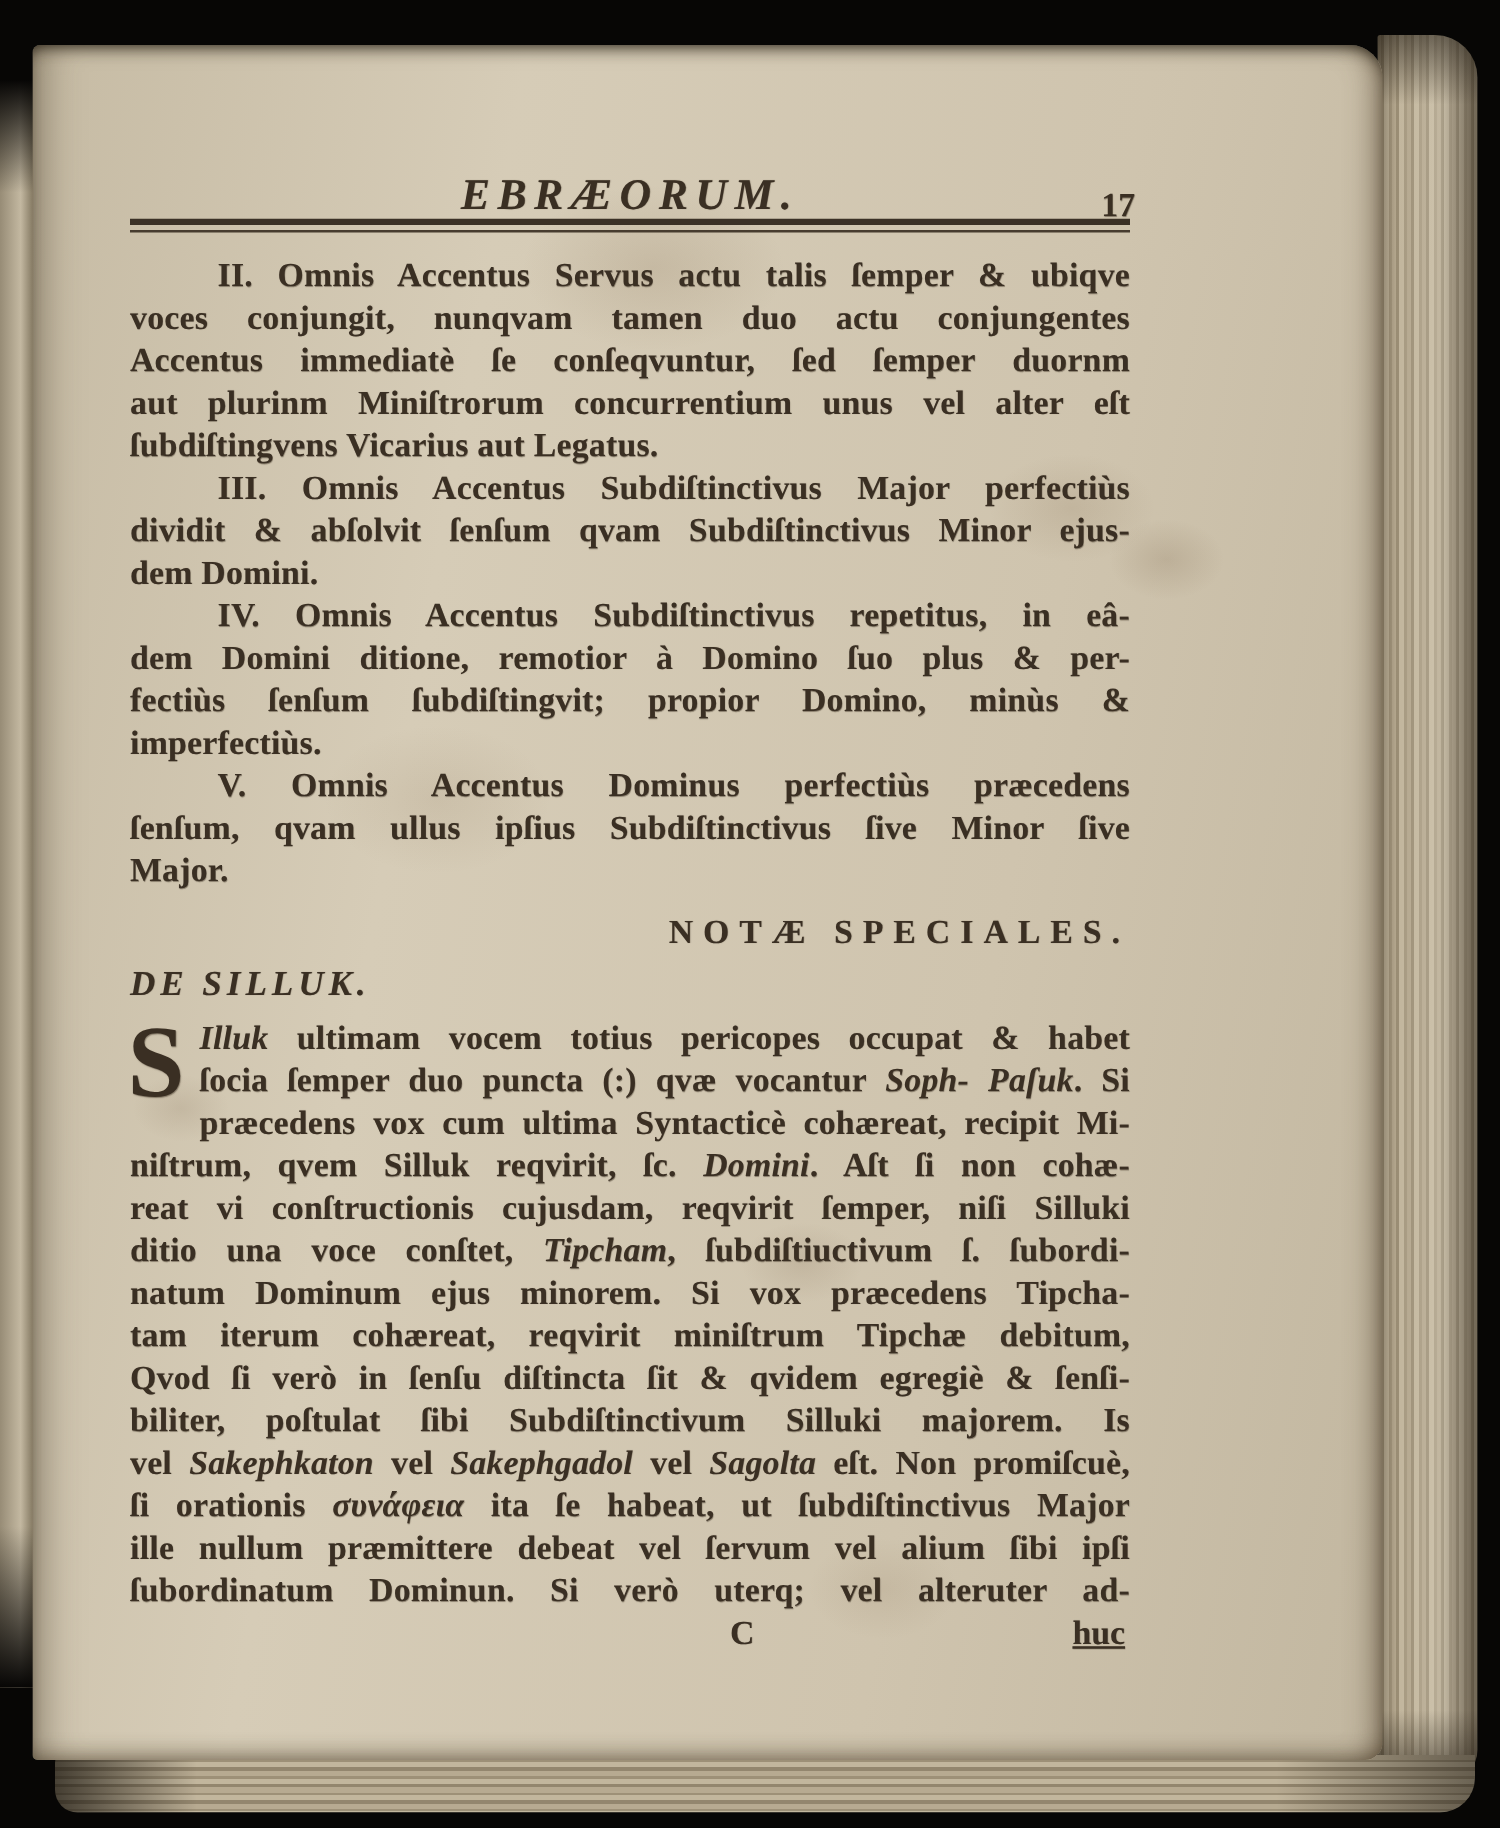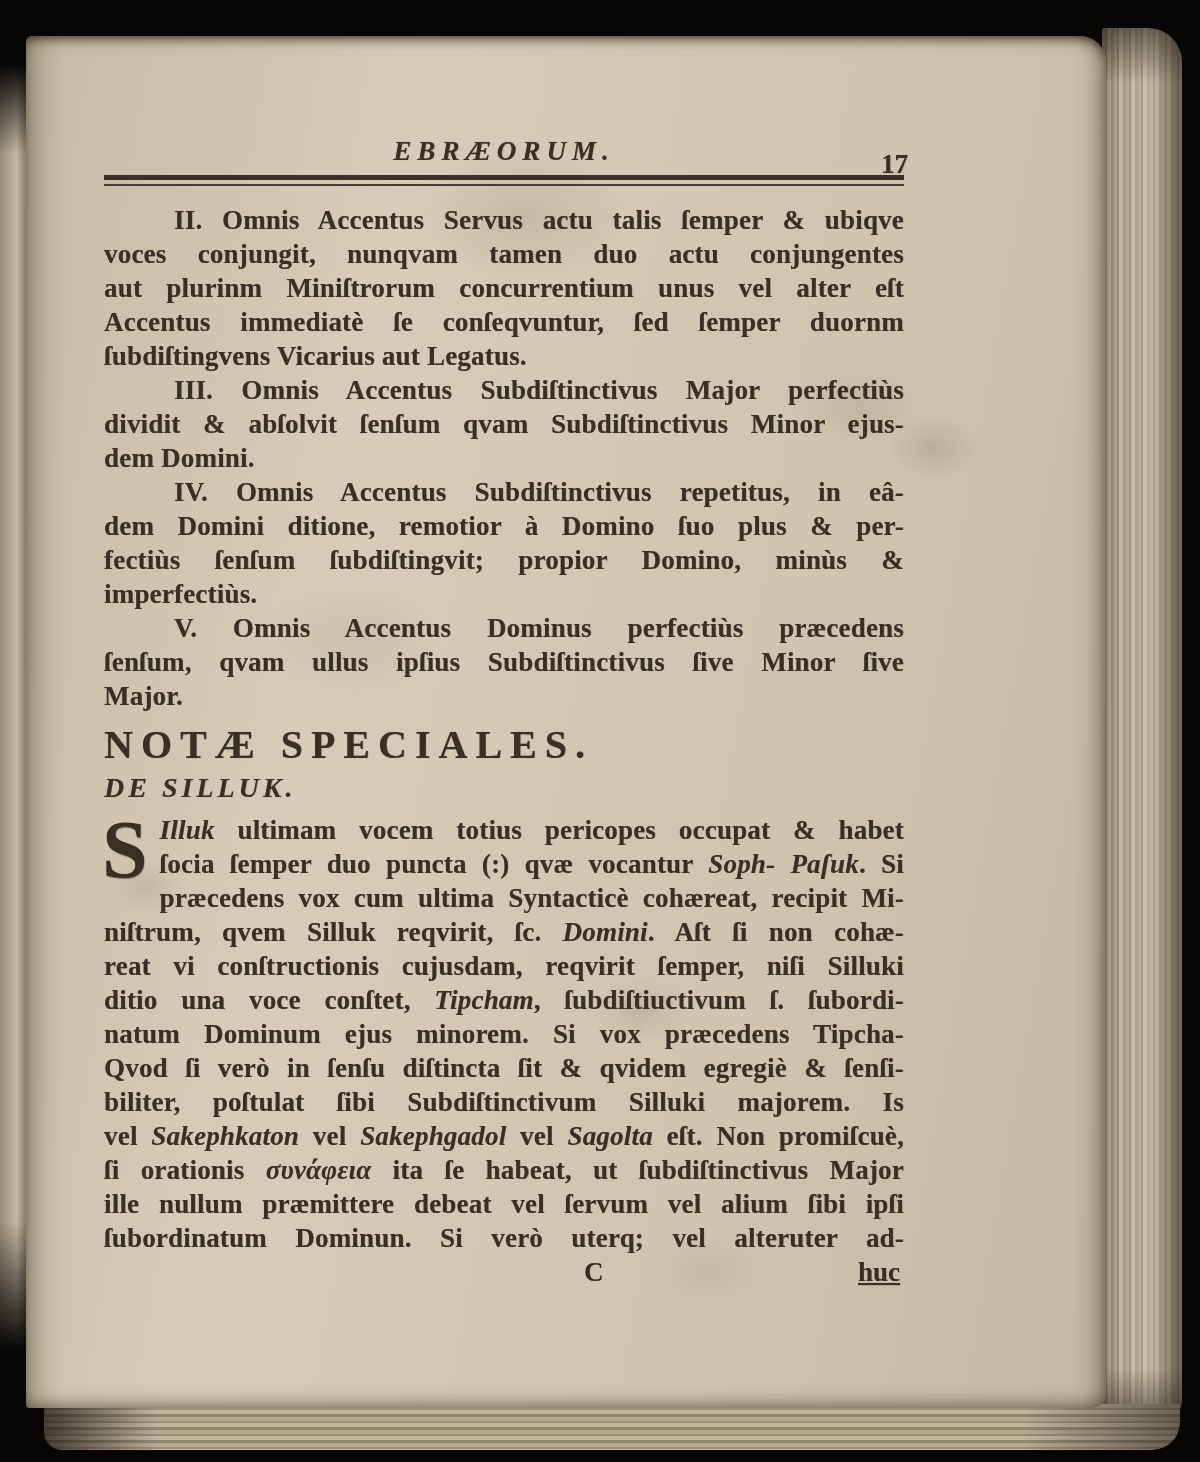--- a/index.html
+++ b/index.html
@@ -57,21 +57,21 @@
       inset 0 8px 12px -7px rgba(35,28,18,.95),
       inset -16px 0 26px -14px rgba(80,65,45,.85),
       inset 24px 0 34px -20px rgba(70,58,40,.6),
       inset 0 -12px 18px -11px rgba(85,70,50,.65);
     z-index:2;
   }
   .content{position:absolute;left:78px;top:0;width:800px;color:var(--ink);}
   .running-head{position:relative;margin-top:100px;height:36px;}
   .running-title{
     display:block;text-align:center;font-style:italic;font-weight:bold;
-    font-size:27px;letter-spacing:6px;
+    font-size:35px;letter-spacing:6px;
     text-shadow:.4px .4px .7px rgba(55,44,30,.5);
   }
   .page-number{
     position:absolute;right:-4px;top:13px;font-size:27px;font-weight:bold;
     text-shadow:.4px .4px .7px rgba(55,44,30,.5);
   }
   .rule{
     margin-top:3px;width:800px;height:11px;box-sizing:border-box;
     border-top:5px solid #3b3126;border-bottom:2px solid #473c2f;
   }
@@ -80,21 +80,21 @@
     font-size:27px;line-height:34px;font-weight:bold;
     letter-spacing:.2px;
     text-align:justify;text-align-last:justify;-moz-text-align-last:justify;
     text-shadow:.35px .35px .6px rgba(55,44,30,.45);
     white-space:normal;
   }
   .line.short{text-align-last:left;-moz-text-align-last:left;}
   .line.indent{text-indent:70px;}
   .it{font-style:italic;}
   .section-heading{
-    margin:10px 0 0;text-align:left;font-weight:bold;font-size:40px;
+    margin:10px 0 0;text-align:right;font-weight:bold;font-size:27px;
     line-height:44px;letter-spacing:8px;
     text-shadow:.4px .4px .8px rgba(55,44,30,.45);
   }
   .section-subheading{
     margin:5px 0 0;text-align:left;font-weight:bold;font-style:italic;
     font-size:28px;line-height:32px;letter-spacing:4px;
     text-shadow:.35px .35px .7px rgba(55,44,30,.45);
   }
   .silluk{margin-top:9px;}
   .dropcap{
@@ -125,22 +125,22 @@
         <span class="running-title">EBRÆORUM.</span>
         <span class="page-number">17</span>
       </div>
 
       <div class="rule"></div>
 
       <div class="bodytext" id="paragraphs">
           <div>
             <div class="line indent"><span>II. Omnis Accentus Servus actu talis ſemper &amp; ubiqve</span></div>
             <div class="line"><span>voces conjungit, nunqvam tamen duo actu conjungentes</span></div>
+            <div class="line"><span>Accentus immediatè ſe conſeqvuntur, ſed ſemper duornm</span></div>
             <div class="line"><span>aut plurinm Miniſtrorum concurrentium unus vel alter eſt</span></div>
-            <div class="line"><span>Accentus immediatè ſe conſeqvuntur, ſed ſemper duornm</span></div>
             <div class="line short"><span>ſubdiſtingvens Vicarius aut Legatus.</span></div>
           </div>
           <div>
             <div class="line indent"><span>III. Omnis Accentus Subdiſtinctivus Major perfectiùs</span></div>
             <div class="line"><span>dividit &amp; abſolvit ſenſum qvam Subdiſtinctivus Minor ejus-</span></div>
             <div class="line short"><span>dem Domini.</span></div>
           </div>
           <div>
             <div class="line indent"><span>IV. Omnis Accentus Subdiſtinctivus repetitus, in eâ-</span></div>
             <div class="line"><span>dem Domini ditione, remotior à Domino ſuo plus &amp; per-</span></div>
@@ -159,20 +159,21 @@
 
       <div class="silluk" id="silluk">
         <span class="dropcap">S</span>
       <div class="line"><span class="it">Illuk</span><span> ultimam vocem totius pericopes occupat &amp; habet</span></div>
           <div class="line"><span>ſocia ſemper duo puncta (:) qvæ vocantur </span><span class="it">Soph- Paſuk</span><span>.  Si</span></div>
           <div class="line"><span>præcedens vox cum ultima Syntacticè cohæreat, recipit Mi-</span></div>
           <div class="line"><span>niſtrum, qvem Silluk reqvirit, ſc. </span><span class="it">Domini</span><span>.  Aſt ſi non cohæ-</span></div>
           <div class="line"><span>reat vi conſtructionis cujusdam, reqvirit ſemper, niſi Silluki</span></div>
           <div class="line"><span>ditio una voce conſtet, </span><span class="it">Tipcham</span><span>, ſubdiſtiuctivum ſ. ſubordi-</span></div>
           <div class="line"><span>natum Dominum ejus minorem.  Si vox præcedens Tipcha-</span></div>
+          <div class="line"><span>tam iterum cohæreat, reqvirit miniſtrum Tipchæ debitum,</span></div>
           <div class="line"><span>Qvod ſi verò in ſenſu diſtincta ſit &amp; qvidem egregiè &amp; ſenſi-</span></div>
           <div class="line"><span>biliter, poſtulat ſibi Subdiſtinctivum Silluki majorem.  Is</span></div>
           <div class="line"><span>vel </span><span class="it">Sakephkaton</span><span> vel </span><span class="it">Sakephgadol</span><span> vel </span><span class="it">Sagolta</span><span> eſt. Non promiſcuè,</span></div>
           <div class="line"><span>ſi orationis </span><span class="it">συνάφεια</span><span> ita ſe habeat, ut ſubdiſtinctivus Major</span></div>
           <div class="line"><span>ille nullum præmittere debeat vel ſervum vel alium ſibi ipſi</span></div>
           <div class="line"><span>ſubordinatum Dominun.  Si verò uterq; vel alteruter ad-</span></div>
         </div>
 
       <div class="footerline">
         <span class="signature">C</span>

